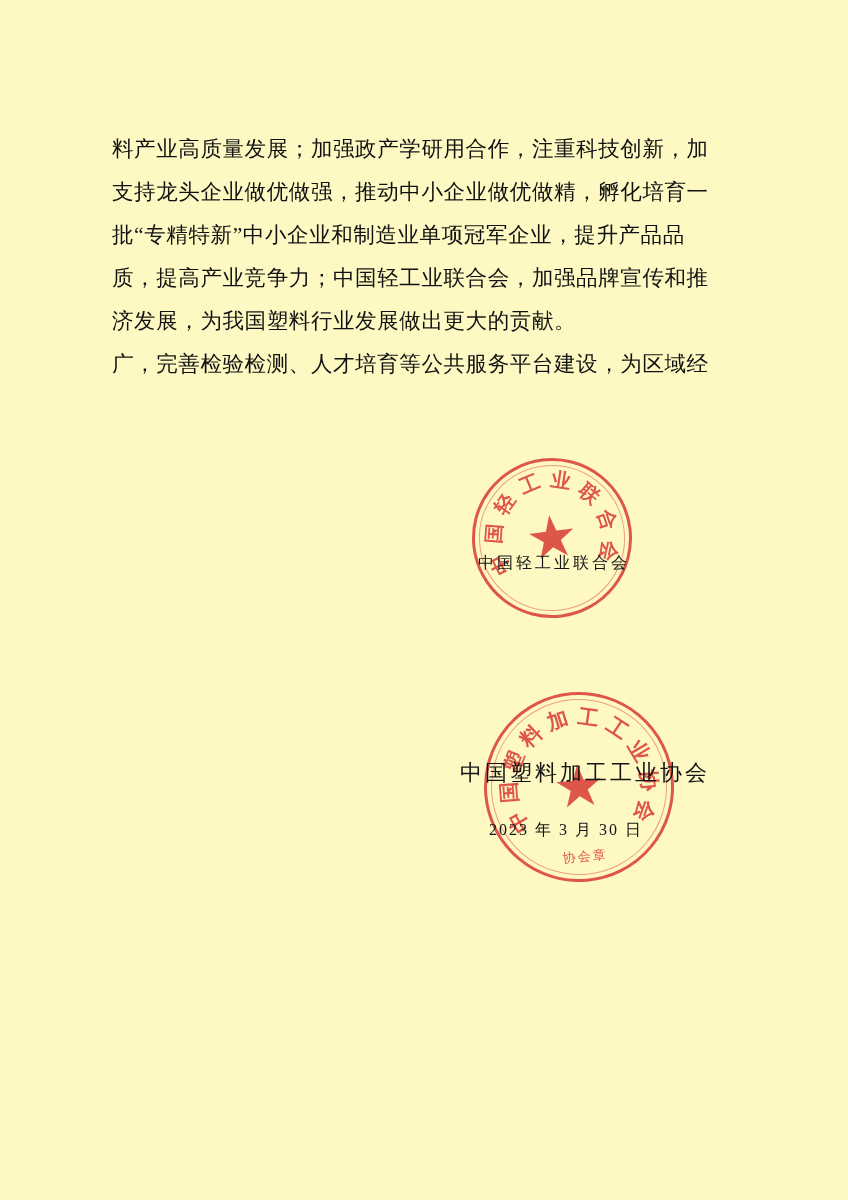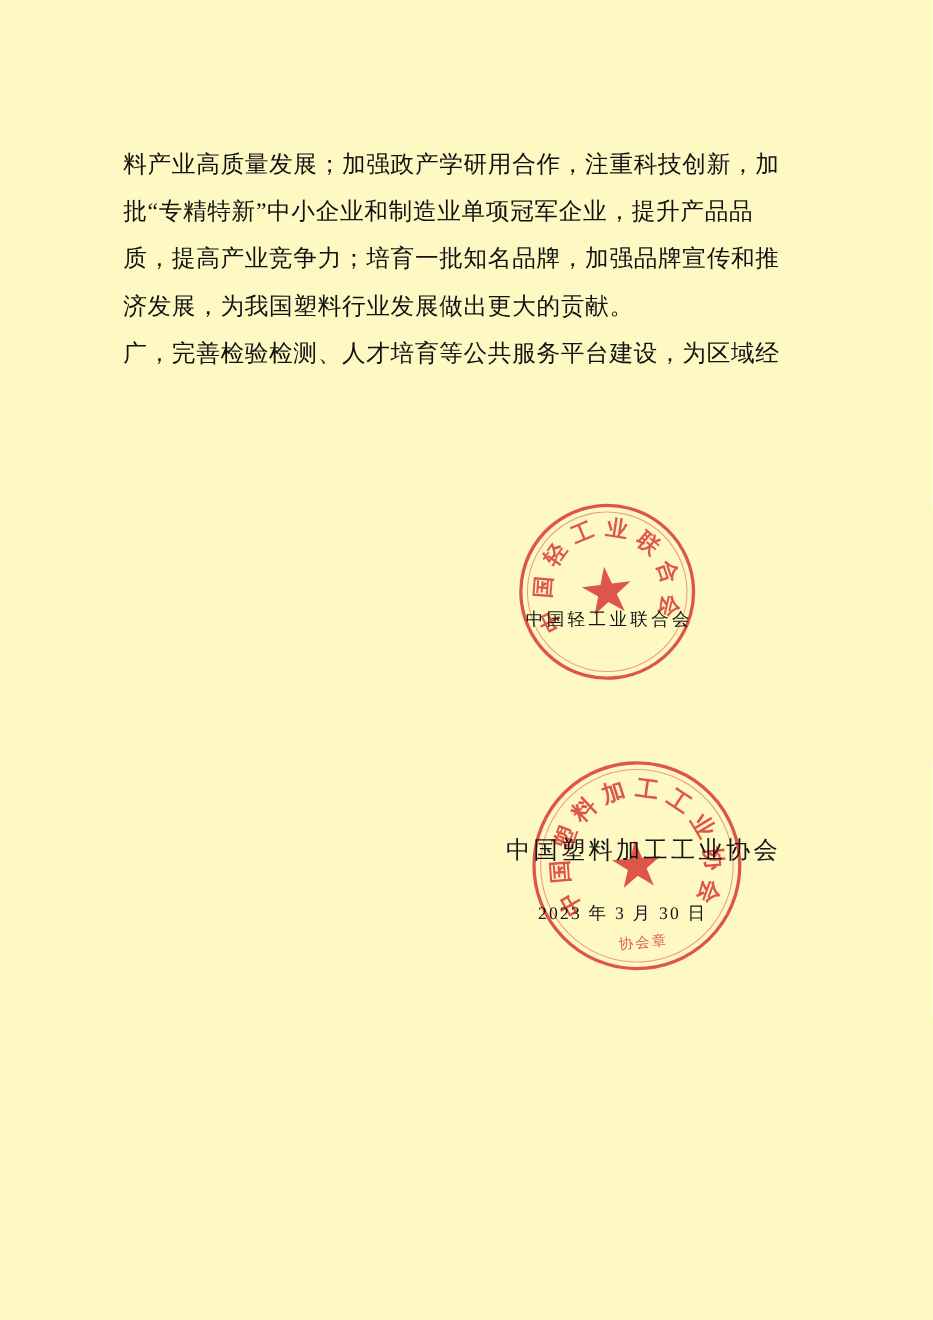--- a/index.html
+++ b/index.html
@@ -141,22 +141,23 @@
     transform: rotate(-5deg);
   }
 </style>
 </head>
 <body>
 
 <div class="page">
 
   <div class="doc-body">
     <div class="doc-line">料产业高质量发展；加强政产学研用合作，注重科技创新，加</div>
+    <div class="doc-line">支持龙头企业做优做强，推动中小企业做优做精，孵化培育一</div>
     <div class="doc-line">批“专精特新”中小企业和制造业单项冠军企业，提升产品品</div>
-    <div class="doc-line">质，提高产业竞争力；培育一批知名品牌，加强品牌宣传和推</div>
+    <div class="doc-line">质，提高产业竞争力；中国轻工业联合会，加强品牌宣传和推</div>
     <div class="doc-line">济发展，为我国塑料行业发展做出更大的贡献。</div>
     <div class="doc-line">广，完善检验检测、人才培育等公共服务平台建设，为区域经</div>
   </div>
 
   <div class="seal" id="seal1">
     <div class="seal-ring"></div>
     <div class="seal-ring inner"></div>
     <div class="seal-text" id="seal1-text">
         <span class="seal-ch" style="font-size: 20px; transform: translate(-50%, -50%) rotate(-110deg) translate(0px, -58px) rotate(0deg);">中</span>
         <span class="seal-ch" style="font-size: 20px; transform: translate(-50%, -50%) rotate(-78.5714deg) translate(0px, -58px) rotate(0deg);">国</span>

